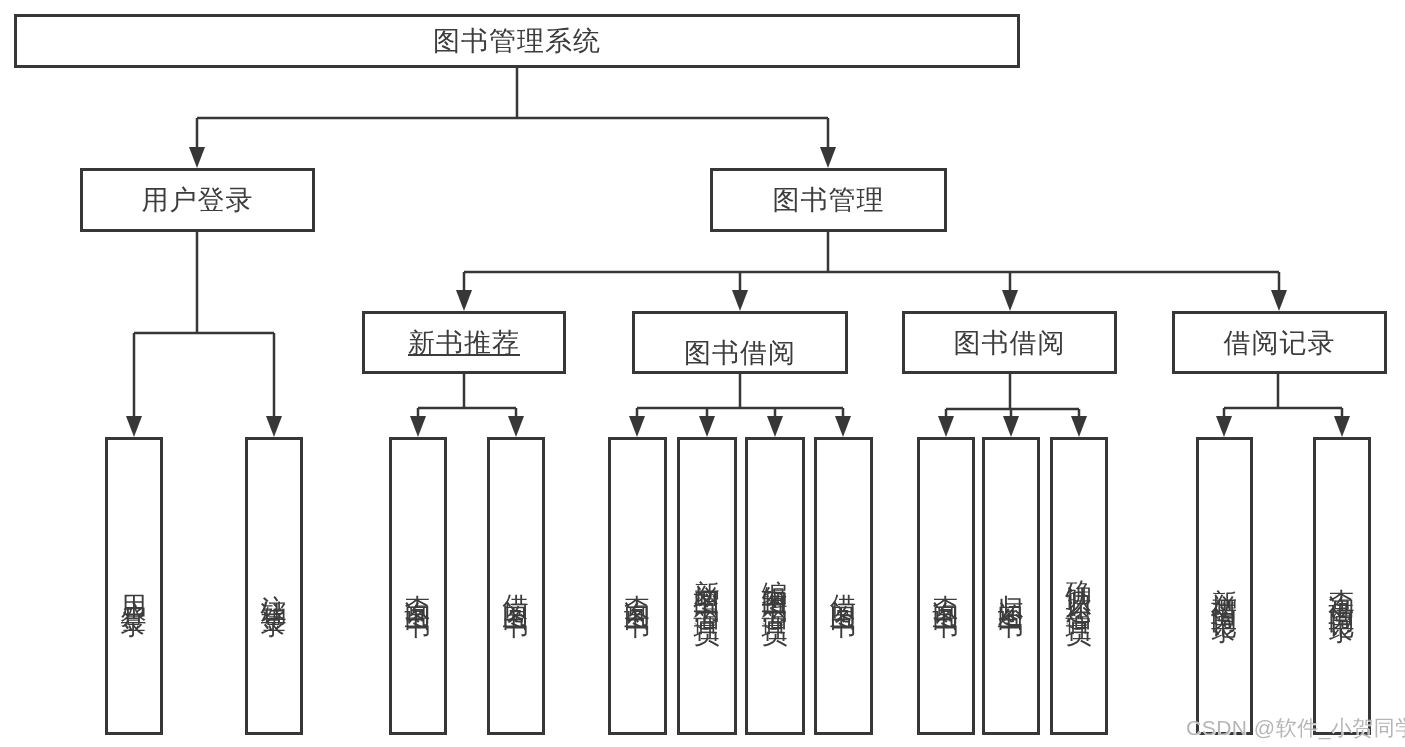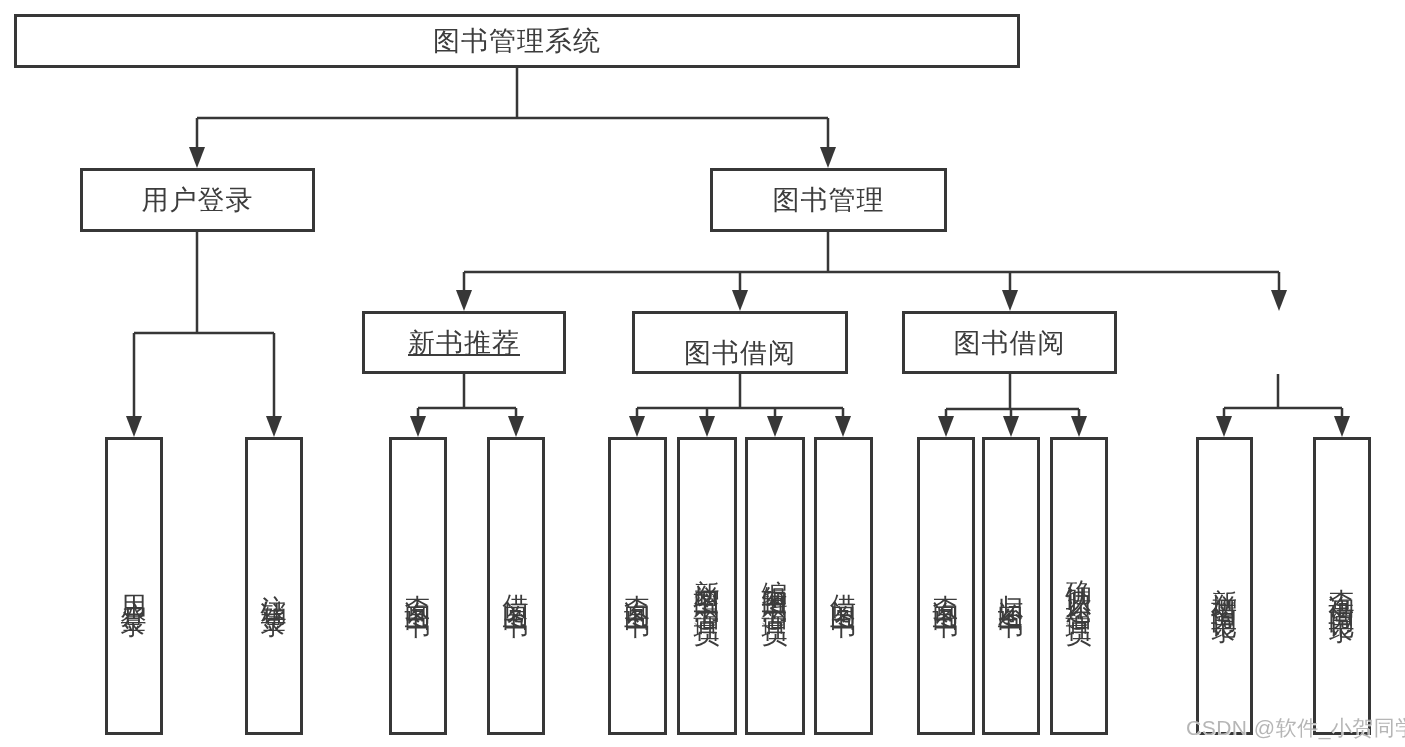--- a/index.html
+++ b/index.html
@@ -79,20 +79,23 @@
 
   <div class="node node-h" style="left:362px;top:311px;width:204px;height:63px;text-decoration:underline;">
     <span>新书推荐</span>
   </div>
   <div class="node node-h" style="left:632px;top:311px;width:216px;height:63px;align-items:flex-end;">
     <span>图书借阅</span>
   </div>
   <div class="node node-h" style="left:902px;top:311px;width:215px;height:63px;">
     <span>图书借阅</span>
   </div>
+  <div class="node node-h" style="left:1172px;top:311px;width:215px;height:63px;">
+    <span>借阅记录</span>
+  </div>
 
   <div class="node node-v" style="left:105px;top:437px;width:58px;height:298px;">
     <span class="vtxt">用户登录</span>
   </div>
   <div class="node node-v" style="left:245px;top:437px;width:58px;height:298px;">
     <span class="vtxt">注销登录</span>
   </div>
   <div class="node node-v" style="left:389px;top:437px;width:58px;height:298px;">
     <span class="vtxt">查询图书</span>
   </div>

